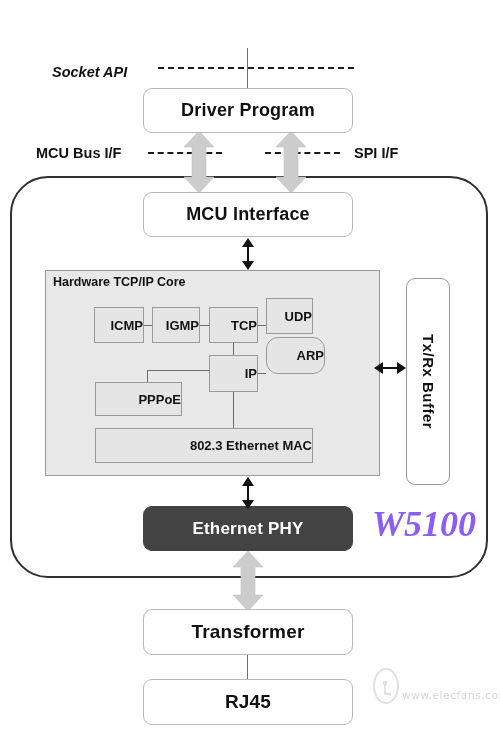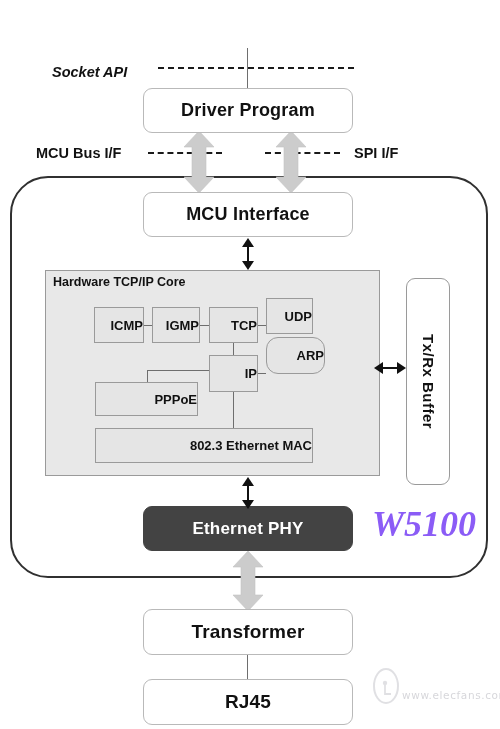--- a/index.html
+++ b/index.html
@@ -169,21 +169,21 @@
   <div class="pbox" style="left:209px;top:355px;width:49px;height:37px;">
     <span>IP</span>
   </div>
   <div class="pbox" style="left:266px;top:337px;width:59px;height:37px;border-radius:12px;">
     <span>ARP</span>
   </div>
 
   <div class="hline" style="left:147px;top:370px;width:62px;"></div>
   <div class="vline" style="left:147px;top:370px;height:12px;"></div>
 
-  <div class="pbox" style="left:95px;top:382px;width:103px;height:34px;font-size:13px;">
+  <div class="pbox" style="left:95px;top:382px;width:87px;height:34px;font-size:13px;">
     <span>PPPoE</span>
   </div>
 
   <div class="vline" style="left:233px;top:392px;height:36px;"></div>
 
   <div class="pbox" style="left:95px;top:428px;width:218px;height:35px;font-size:13px;">
     <span>802.3 Ethernet MAC</span>
   </div>
 
   <div class="buffer"></div>

